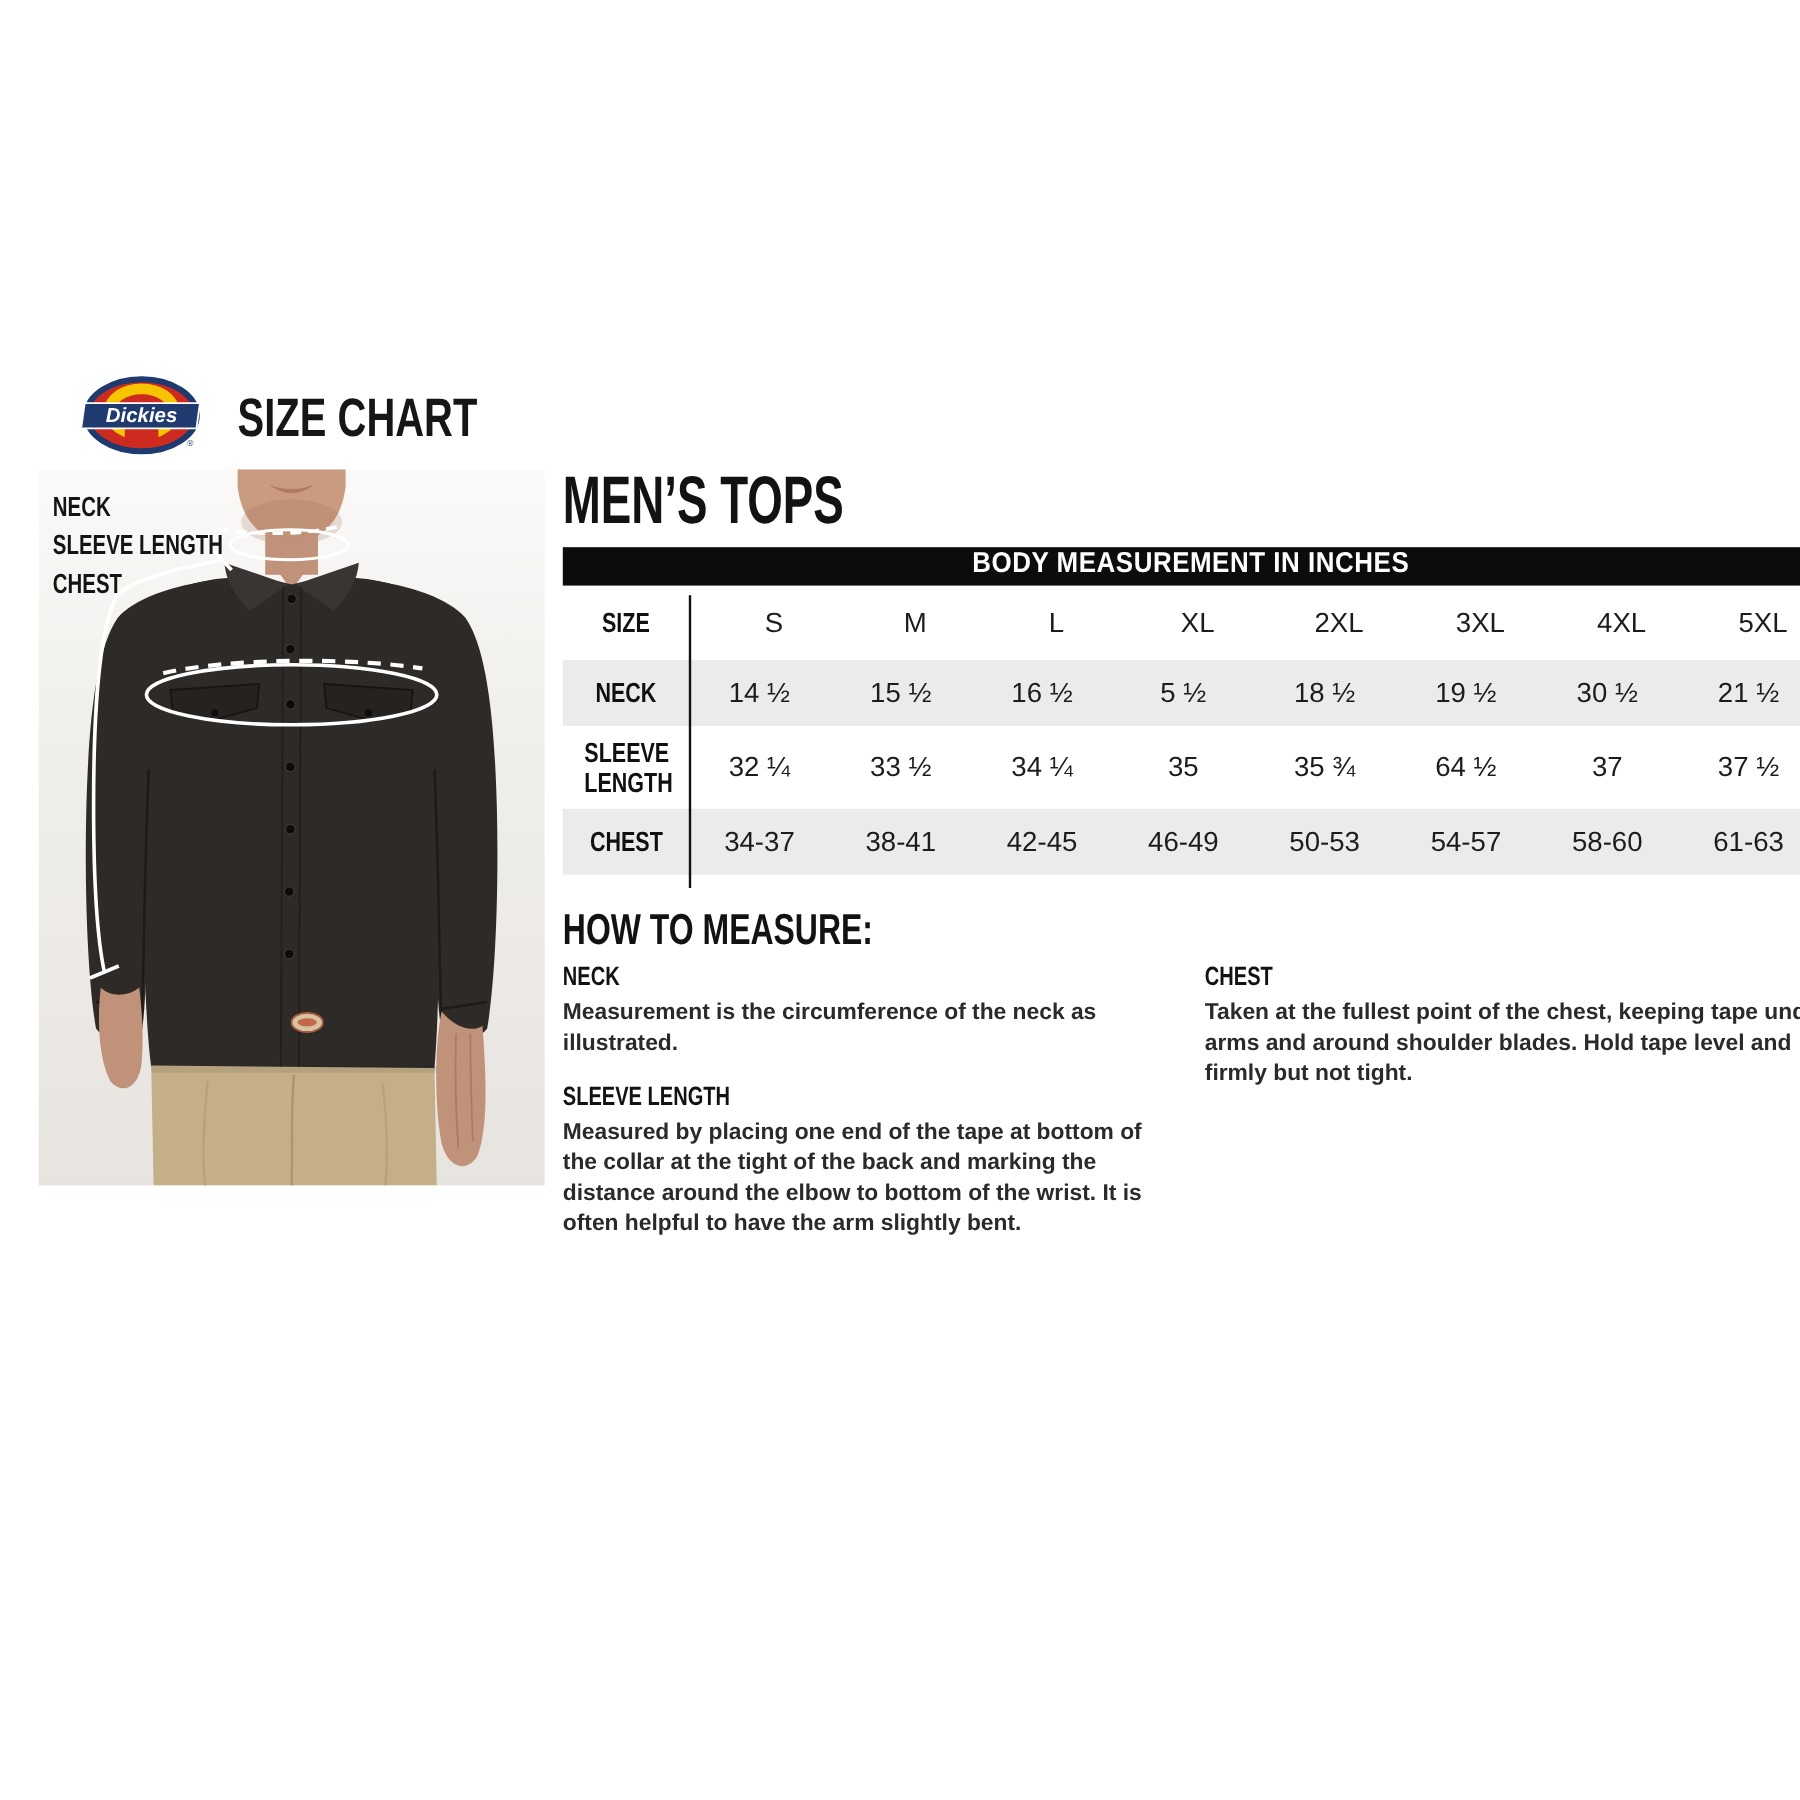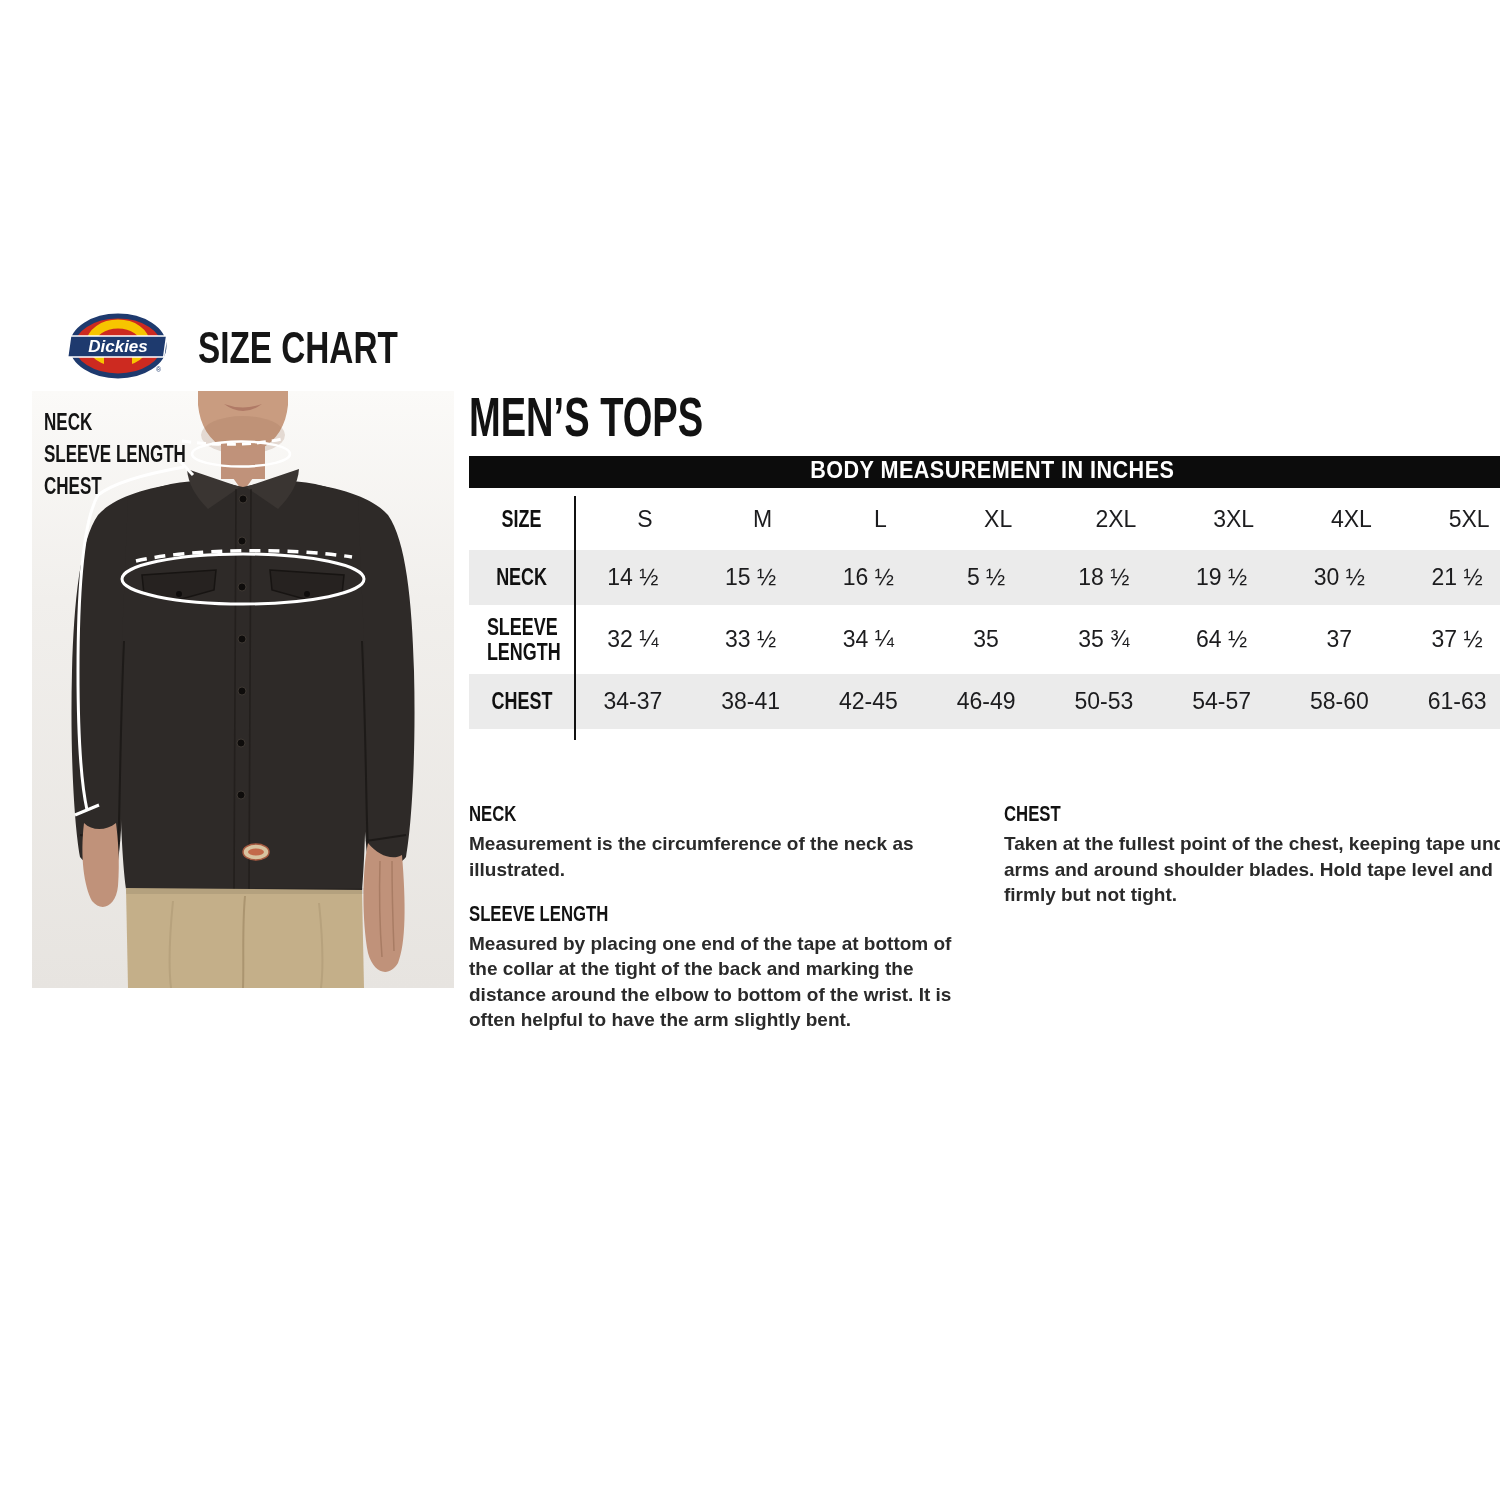--- a/index.html
+++ b/index.html
@@ -191,20 +191,23 @@
       <div class="cell">46-49</div>
       <div class="cell">50-53</div>
       <div class="cell">54-57</div>
       <div class="cell">58-60</div>
       <div class="cell">61-63</div>
     </div>
 
     <div class="vdivider"></div>
   </div>
 
+  <div class="abs howto-title">
+    <span class="cond">HOW TO MEASURE:</span>
+  </div>
 
   <div class="abs howto-col col-left">
     <div class="howto-item">
       <div class="howto-head"><span class="cond">NECK</span></div>
       <p>Measurement is the circumference of the neck as illustrated.</p>
     </div>
     <div class="howto-item">
       <div class="howto-head"><span class="cond">SLEEVE LENGTH</span></div>
       <p>Measured by placing one end of the tape at bottom of the collar at the tight of the back and marking the distance around the elbow to bottom of the wrist. It is often helpful to have the arm slightly bent.</p>
     </div>

